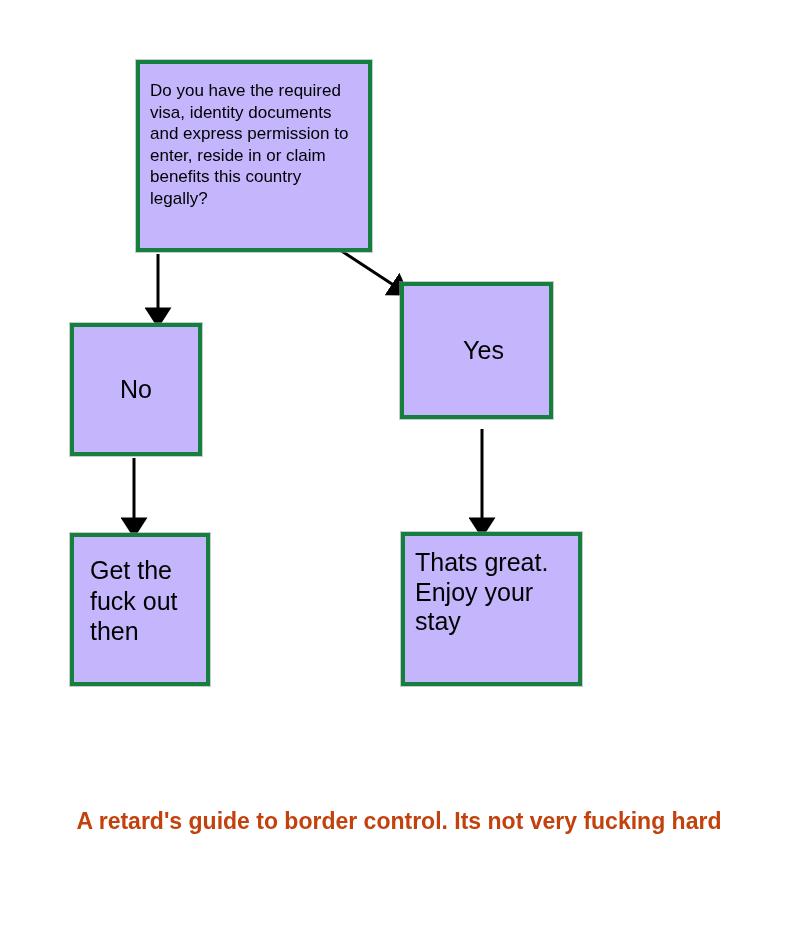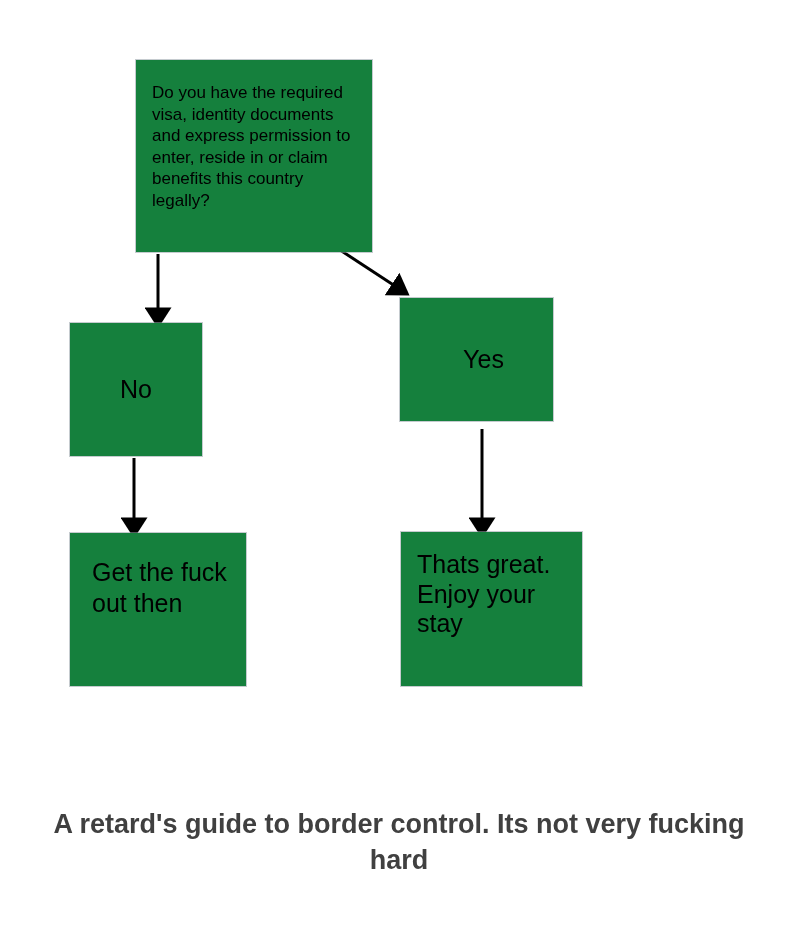--- a/index.html
+++ b/index.html
@@ -14,22 +14,22 @@
     position: relative;
     overflow: hidden;
   }
   #canvas {
     position: relative;
     width: 798px;
     height: 950px;
   }
   .node {
     position: absolute;
-    background: #15803d;
-    border: 6px solid #15803d;
+    background: #c4b5fd;
+    border: 4px solid #15803d;
     box-sizing: border-box;
     box-shadow: 0 0 0 1px rgba(150,160,168,0.55);
     color: #000000;
     line-height: 1.18;
   }
   .node .node-text {
     display: block;
     white-space: pre-line;
   }
 
@@ -58,38 +58,38 @@
     justify-content: center;
   }
   #node-no .node-text {
     font-size: 25px;
     text-align: center;
   }
 
   
   #node-yes {
     left: 400px;
-    top: 298px;
+    top: 282px;
     width: 153px;
-    height: 123px;
+    height: 137px;
     display: flex;
     align-items: center;
     justify-content: center;
     padding-left: 14px;
   }
   #node-yes .node-text {
     font-size: 25px;
     text-align: center;
   }
 
   
   #node-outcome-no {
     left: 70px;
     top: 533px;
-    width: 176px;
+    width: 140px;
     height: 153px;
     padding: 18px 8px 0 16px;
   }
   #node-outcome-no .node-text {
     font-size: 25px;
     line-height: 1.22;
     text-align: left;
   }
 
   
@@ -116,24 +116,24 @@
     pointer-events: none;
   }
 
   
   #caption {
     position: absolute;
     left: 40px;
     top: 806px;
     width: 718px;
     text-align: center;
-    font-size: 27px;
+    font-size: 23px;
     font-weight: bold;
     line-height: 1.35;
-    color: #404040;
+    color: #c2410c;
   }
 </style>
 </head>
 <body>
 
 <div id="canvas">
 
   <svg id="connectors" viewBox="0 0 798 950" width="798" height="950" xmlns="http://www.w3.org/2000/svg">
     <defs>
       <marker id="arrowhead" markerWidth="7" markerHeight="9" refX="1.2" refY="4.5" orient="auto" markerUnits="strokeWidth">

